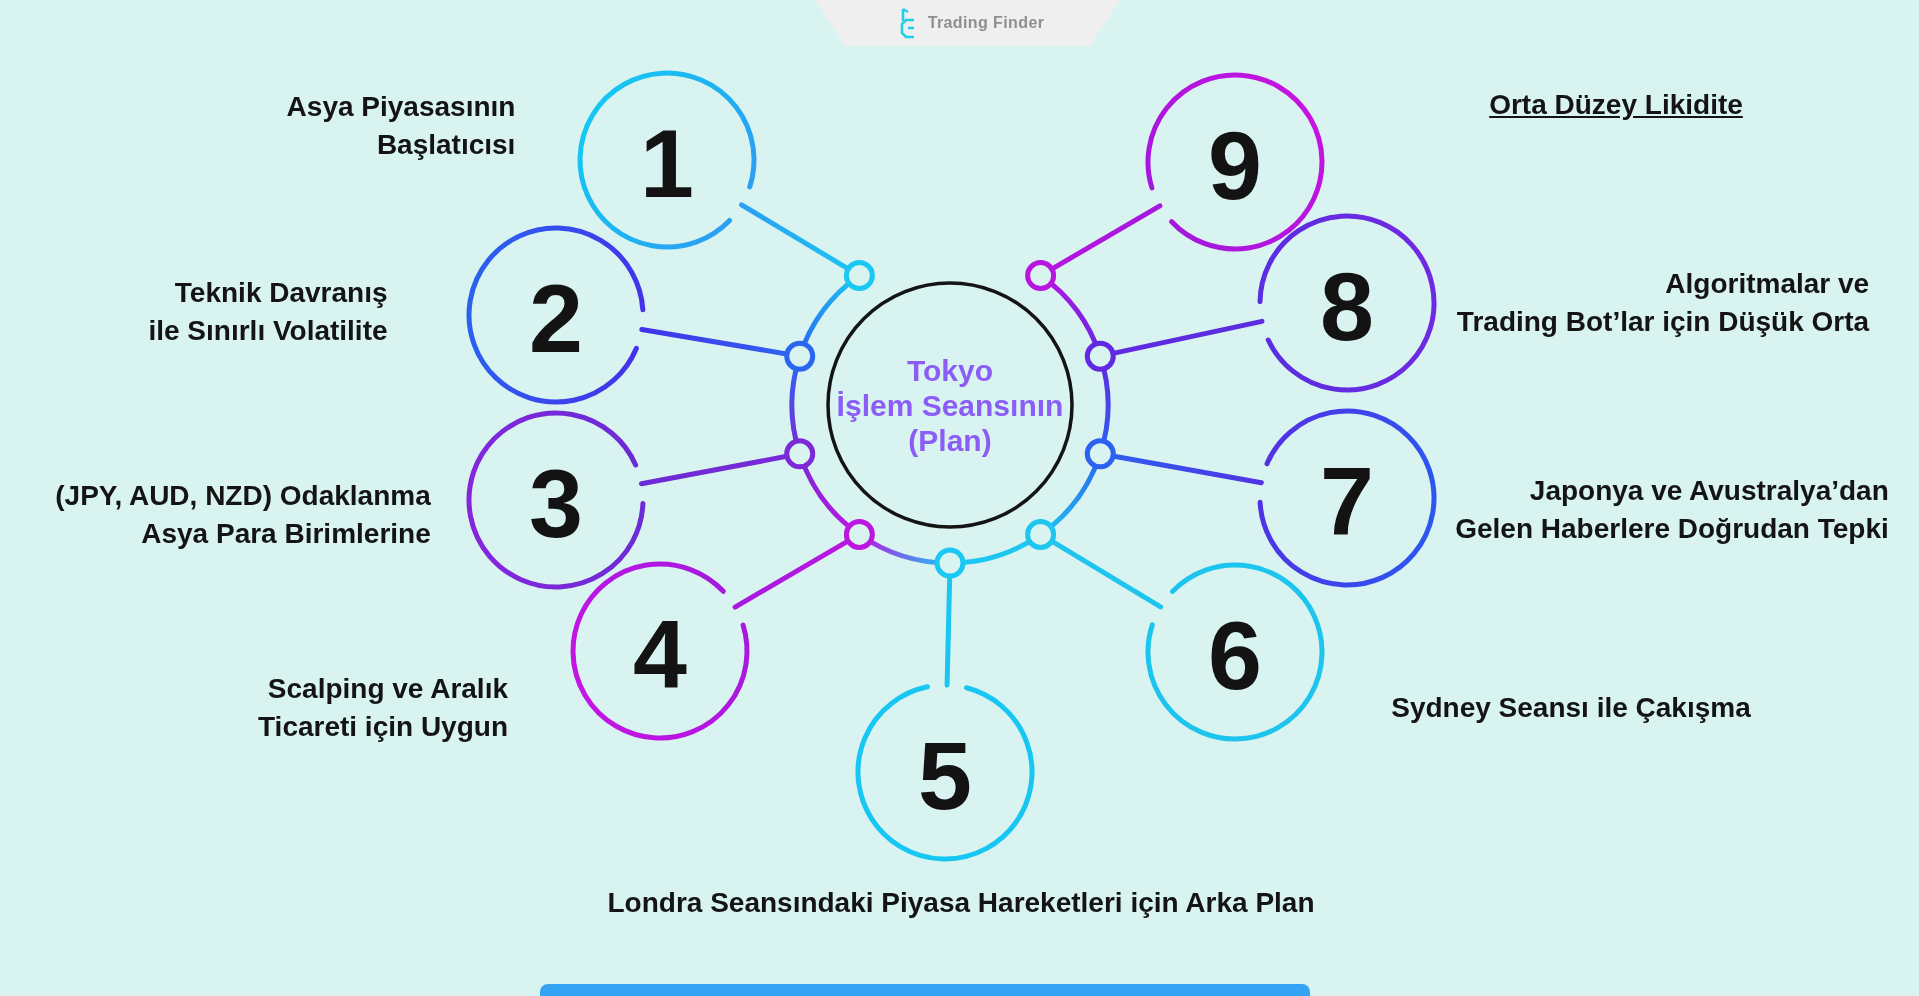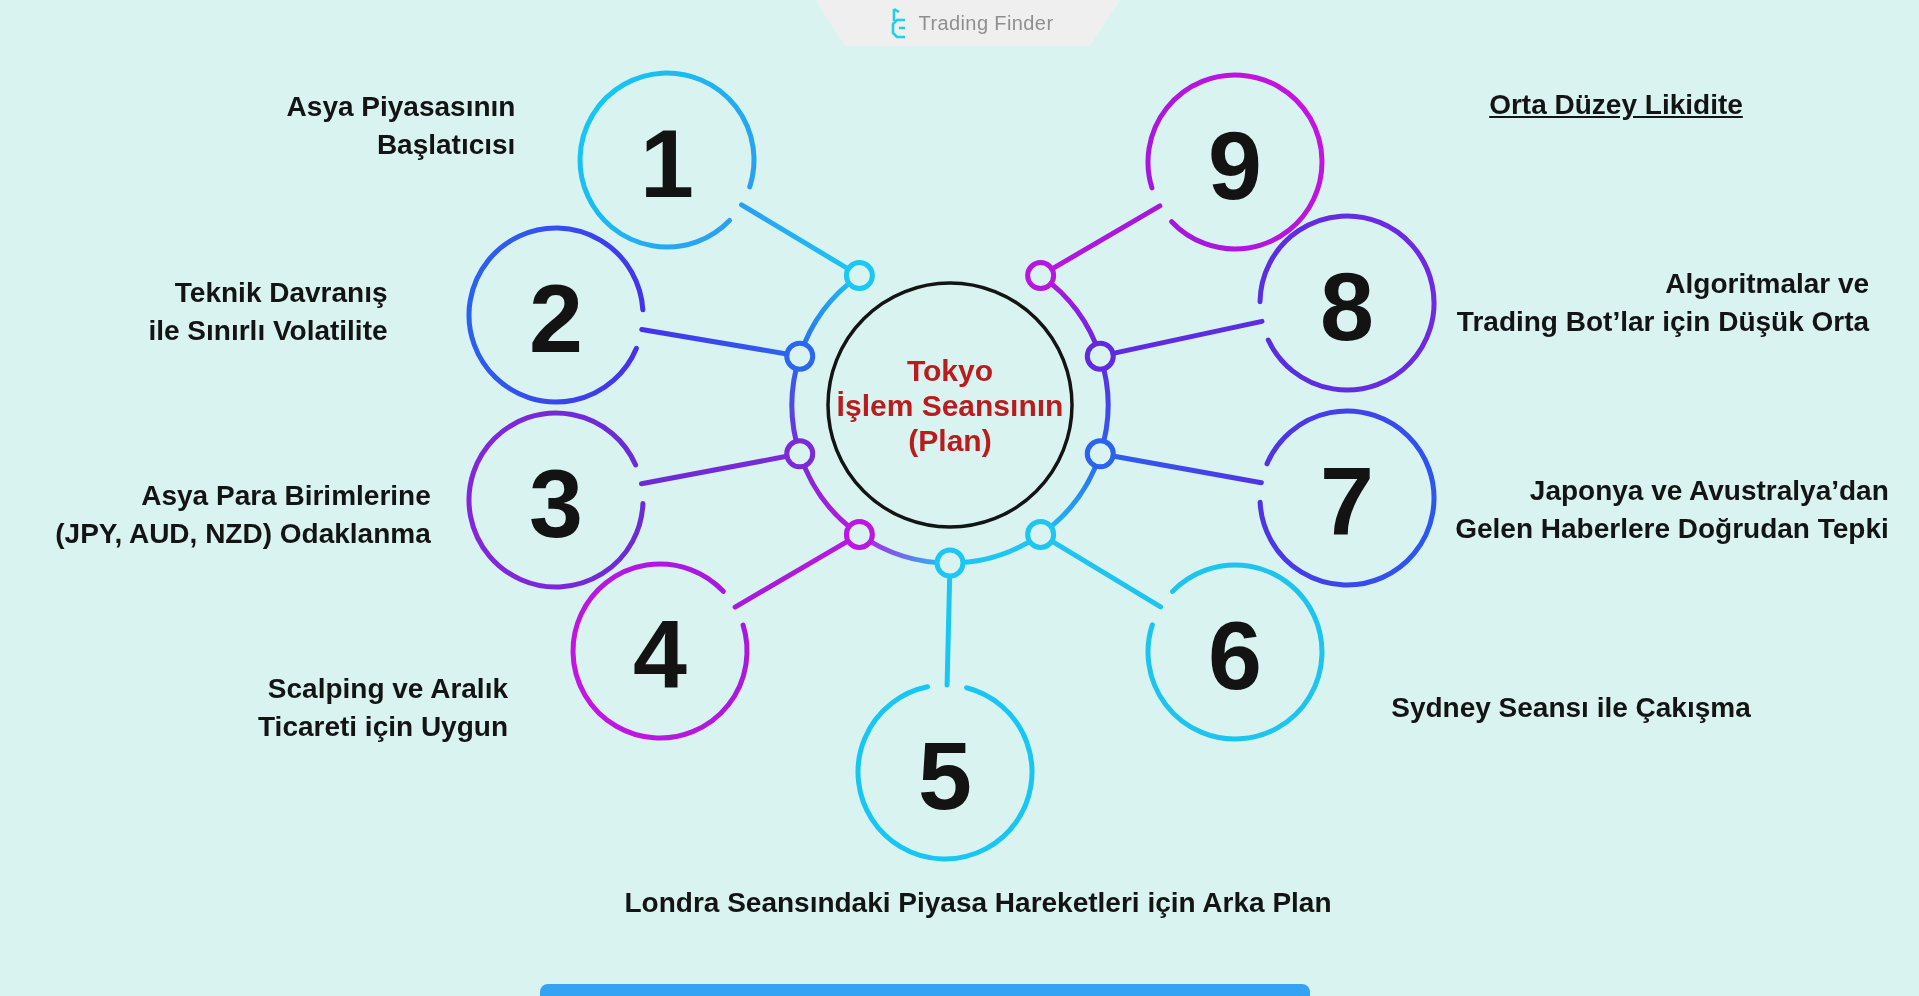--- a/index.html
+++ b/index.html
@@ -11,21 +11,21 @@
   .canvas{position:relative;width:1919px;height:996px;}
   .layer{position:absolute;left:0;top:0;width:100%;height:100%;pointer-events:none;}
   svg.diagram{position:absolute;left:0;top:0;}
   
   .banner{
     position:absolute;left:815px;top:0;width:305px;height:46px;
     display:flex;align-items:center;justify-content:center;gap:9px;
     clip-path:polygon(0 0,100% 0,calc(100% - 30px) 100%,30px 100%);
   }
   .brand{
-    font-size:20px;font-weight:400;letter-spacing:.4px;
+    font-size:16px;font-weight:700;letter-spacing:.4px;
   }
   
   .center-title{
     position:absolute;transform:translate(-50%,-50%);
     text-align:center;font-weight:bold;font-size:30px;line-height:35px;
   }
   
   .num{
     position:absolute;transform:translate(-50%,-50%);
     font-weight:bold;font-size:97px;color:#131313;line-height:1;
@@ -182,47 +182,47 @@
       <path d="M 1260.0093002355245 301.72793298648173 A 87 87 0 1 1 1268.2556394927824 339.99088655749364" fill="none" stroke="url(#g-cir7)" stroke-width="5" stroke-linecap="round"></path>
       <line x1="1261.9527134188882" y1="321.32918561175643" x2="1100.2669295746343" y2="356.1753148887583" stroke="url(#g-conn7)" stroke-width="5" stroke-linecap="round"></line>
       <circle cx="1100.2669295746343" cy="356.1753148887583" r="13" fill="#d9f4f0" stroke="#6129e2" stroke-width="5"></circle>
       <path d="M 1151.9348622045866 187.86856940437553 A 87 87 0 1 1 1171.6815831300514 221.6638758804976" fill="none" stroke="url(#g-cir8)" stroke-width="5" stroke-linecap="round"></path>
       <line x1="1159.8829782667704" y1="205.8911499727394" x2="1040.6250769434653" y2="275.5739770023393" stroke="url(#g-conn8)" stroke-width="5" stroke-linecap="round"></line>
       <circle cx="1040.6250769434653" cy="275.5739770023393" r="13" fill="#d9f4f0" stroke="#b815e0" stroke-width="5"></circle>
       <circle cx="950" cy="405" r="122" fill="none" stroke="#141414" stroke-width="3.5"></circle>
     </svg>
 
   <div class="layer" id="text-layer">
-      <div class="center-title" style="left: 950px; top: 405px; color: #b91c1c;">
+      <div class="center-title" style="left: 950px; top: 405px; color: #8b5cf6;">
         <div>Tokyo</div>
         <div>İşlem Seansının</div>
         <div>(Plan)</div>
       </div>
       <div class="num" style="left: 667px; top: 163px;">1</div>
       <div class="lbl" style="left: 401px; top: 126px;">
         <div>Asya Piyasasının</div>
         <div>Başlatıcısı</div>
       </div>
       <div class="num" style="left: 556px; top: 318px;">2</div>
       <div class="lbl" style="left: 268px; top: 312px;">
         <div>Teknik Davranış</div>
         <div>ile Sınırlı Volatilite</div>
       </div>
       <div class="num" style="left: 556px; top: 503px;">3</div>
       <div class="lbl" style="left: 243px; top: 515px;">
+        <div>(JPY, AUD, NZD) Odaklanma</div>
         <div>Asya Para Birimlerine</div>
-        <div>(JPY, AUD, NZD) Odaklanma</div>
       </div>
       <div class="num" style="left: 660px; top: 654px;">4</div>
       <div class="lbl" style="left: 375px; top: 708px; margin-left: 8px;">
         <div>Scalping ve Aralık</div>
         <div>Ticareti için Uygun</div>
       </div>
       <div class="num" style="left: 945px; top: 775px;">5</div>
-      <div class="lbl" style="left: 961px; top: 903px; margin-left: 17px;">
+      <div class="lbl" style="left: 961px; top: 903px;">
         <div>Londra Seansındaki Piyasa Hareketleri için Arka Plan</div>
       </div>
       <div class="num" style="left: 1235px; top: 655px;">6</div>
       <div class="lbl" style="left: 1571px; top: 708px;">
         <div>Sydney Seansı ile Çakışma</div>
       </div>
       <div class="num" style="left: 1347px; top: 501px;">7</div>
       <div class="lbl" style="left: 1672px; top: 510px;">
         <div>Japonya ve Avustralya’dan</div>
         <div>Gelen Haberlere Doğrudan Tepki</div>

